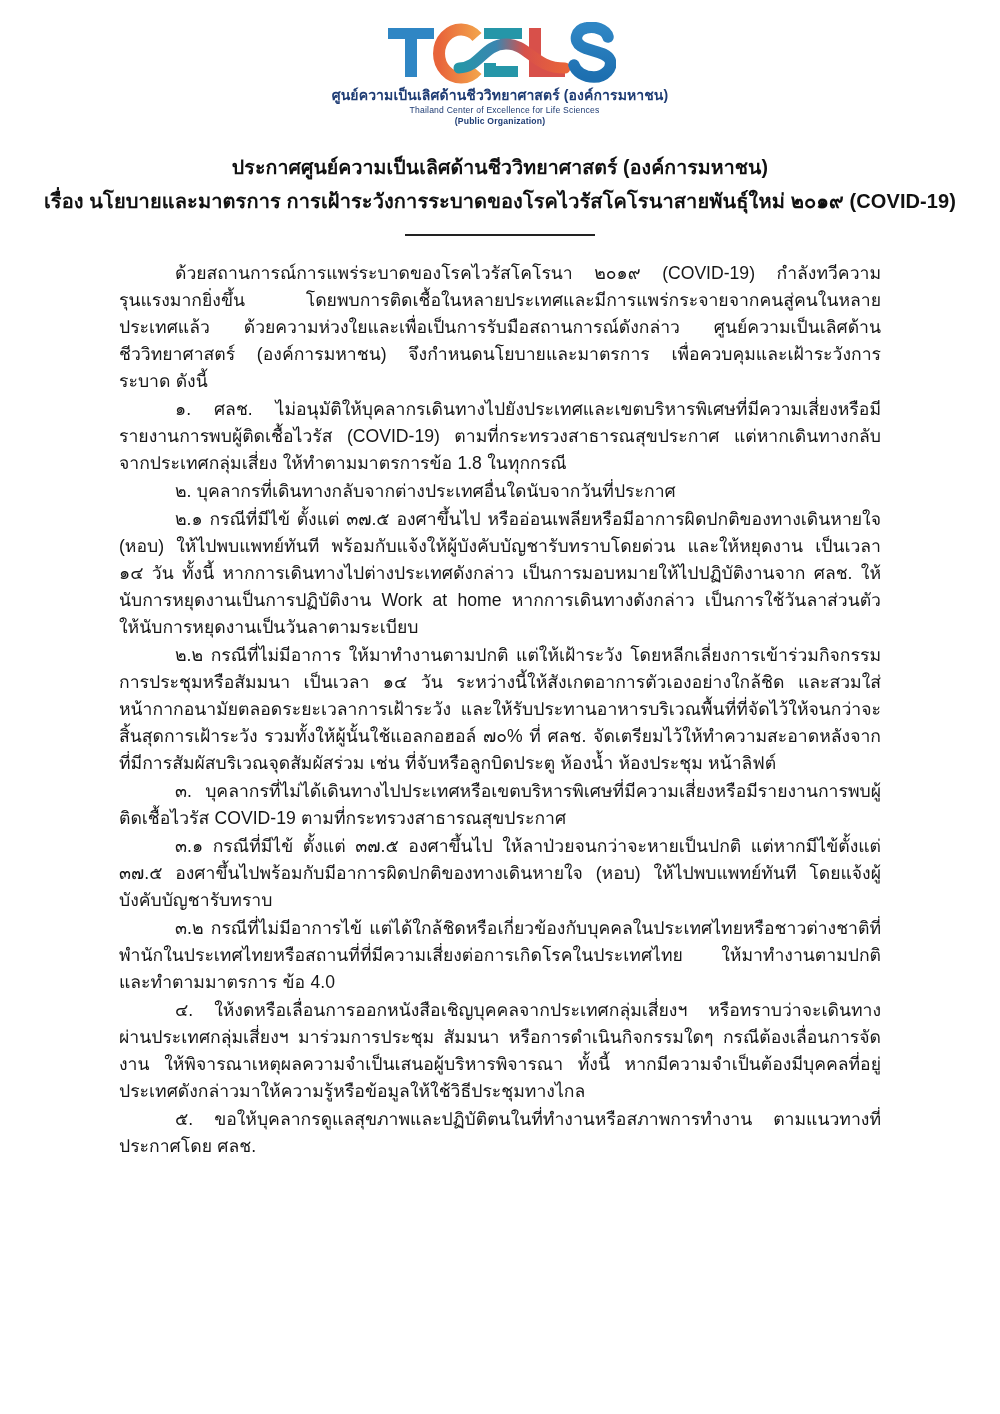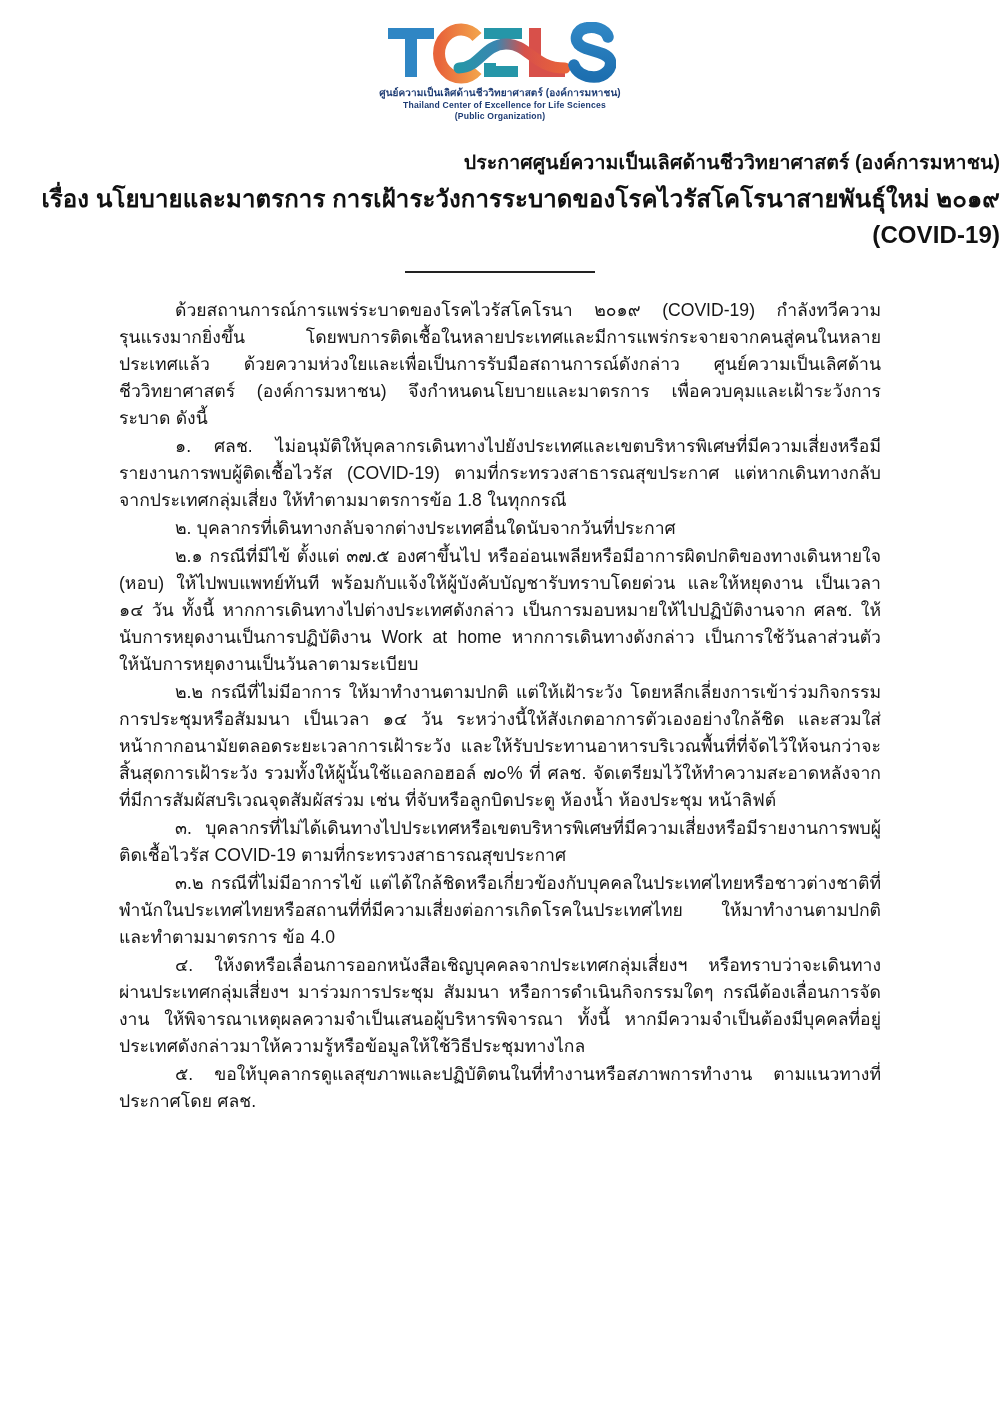--- a/index.html
+++ b/index.html
@@ -35,57 +35,57 @@
     align-items: center;
   }
   .logo-mark {
     width: 232px;
     height: 62px;
     position: relative;
   }
   .logo-mark svg { display: block; }
 
   .logo-sub-th {
-    font-size: 10px;
+    font-size: 14px;
     font-weight: bold;
     color: #1d3b73;
     letter-spacing: 0.1px;
     margin-top: 3px;
     line-height: 1.25;
   }
   .logo-sub-en {
     font-size: 8.6px;
-    font-weight: bold;
+    font-weight: normal;
     color: #1d3b73;
     letter-spacing: 0.2px;
     line-height: 1.3;
     margin-left: 9px;
   }
   .logo-sub-en2 {
     font-size: 8.6px;
     font-weight: bold;
     color: #1d3b73;
     letter-spacing: 0.2px;
     line-height: 1.3;
   }
 
   
   .title-wrap {
     margin-top: 26px;
-    text-align: right;
+    text-align: center;
   }
   .doc-title-1 {
     font-size: 19.5px;
     font-weight: bold;
     color: #111;
     line-height: 1.5;
     letter-spacing: 0.1px;
   }
   .doc-title-2 {
-    font-size: 24px;
+    font-size: 20px;
     font-weight: bold;
     color: #111;
     line-height: 1.5;
     letter-spacing: 0.1px;
     margin-top: 4px;
   }
 
   .rule-wrap {
     display: flex;
     justify-content: center;
@@ -181,20 +181,21 @@
     <p class="para">๑. ศลช. ไม่อนุมัติให้บุคลากรเดินทางไปยังประเทศและเขตบริหารพิเศษที่มีความเสี่ยงหรือมีรายงานการพบผู้ติดเชื้อไวรัส (COVID-19) ตามที่กระทรวงสาธารณสุขประกาศ แต่หากเดินทางกลับจากประเทศกลุ่มเสี่ยง ให้ทำตามมาตรการข้อ 1.8 ในทุกกรณี</p>
 
     <p class="para">๒. บุคลากรที่เดินทางกลับจากต่างประเทศอื่นใดนับจากวันที่ประกาศ</p>
 
     <p class="para">๒.๑ กรณีที่มีไข้ ตั้งแต่ ๓๗.๕ องศาขึ้นไป หรืออ่อนเพลียหรือมีอาการผิดปกติของทางเดินหายใจ (หอบ) ให้ไปพบแพทย์ทันที พร้อมกับแจ้งให้ผู้บังคับบัญชารับทราบโดยด่วน และให้หยุดงาน เป็นเวลา ๑๔ วัน ทั้งนี้ หากการเดินทางไปต่างประเทศดังกล่าว เป็นการมอบหมายให้ไปปฏิบัติงานจาก ศลช. ให้นับการหยุดงานเป็นการปฏิบัติงาน Work at home หากการเดินทางดังกล่าว เป็นการใช้วันลาส่วนตัว ให้นับการหยุดงานเป็นวันลาตามระเบียบ</p>
 
     <p class="para">๒.๒ กรณีที่ไม่มีอาการ ให้มาทำงานตามปกติ แต่ให้เฝ้าระวัง โดยหลีกเลี่ยงการเข้าร่วมกิจกรรมการประชุมหรือสัมมนา เป็นเวลา ๑๔ วัน ระหว่างนี้ให้สังเกตอาการตัวเองอย่างใกล้ชิด และสวมใส่หน้ากากอนามัยตลอดระยะเวลาการเฝ้าระวัง และให้รับประทานอาหารบริเวณพื้นที่ที่จัดไว้ให้จนกว่าจะสิ้นสุดการเฝ้าระวัง รวมทั้งให้ผู้นั้นใช้แอลกอฮอล์ ๗๐% ที่ ศลช. จัดเตรียมไว้ให้ทำความสะอาดหลังจากที่มีการสัมผัสบริเวณจุดสัมผัสร่วม เช่น ที่จับหรือลูกบิดประตู ห้องน้ำ ห้องประชุม หน้าลิฟต์</p>
 
     <p class="para">๓. บุคลากรที่ไม่ได้เดินทางไปประเทศหรือเขตบริหารพิเศษที่มีความเสี่ยงหรือมีรายงานการพบผู้ติดเชื้อไวรัส COVID-19 ตามที่กระทรวงสาธารณสุขประกาศ</p>
 
+    <p class="para">๓.๑ กรณีที่มีไข้ ตั้งแต่ ๓๗.๕ องศาขึ้นไป ให้ลาป่วยจนกว่าจะหายเป็นปกติ แต่หากมีไข้ตั้งแต่ ๓๗.๕ องศาขึ้นไปพร้อมกับมีอาการผิดปกติของทางเดินหายใจ (หอบ) ให้ไปพบแพทย์ทันที โดยแจ้งผู้บังคับบัญชารับทราบ</p>
 
     <p class="para">๓.๒ กรณีที่ไม่มีอาการไข้ แต่ได้ใกล้ชิดหรือเกี่ยวข้องกับบุคคลในประเทศไทยหรือชาวต่างชาติที่พำนักในประเทศไทยหรือสถานที่ที่มีความเสี่ยงต่อการเกิดโรคในประเทศไทย ให้มาทำงานตามปกติ และทำตามมาตรการ ข้อ 4.0</p>
 
     <p class="para">๔. ให้งดหรือเลื่อนการออกหนังสือเชิญบุคคลจากประเทศกลุ่มเสี่ยงฯ หรือทราบว่าจะเดินทางผ่านประเทศกลุ่มเสี่ยงฯ มาร่วมการประชุม สัมมนา หรือการดำเนินกิจกรรมใดๆ กรณีต้องเลื่อนการจัดงาน ให้พิจารณาเหตุผลความจำเป็นเสนอผู้บริหารพิจารณา ทั้งนี้ หากมีความจำเป็นต้องมีบุคคลที่อยู่ประเทศดังกล่าวมาให้ความรู้หรือข้อมูลให้ใช้วิธีประชุมทางไกล</p>
 
     <p class="para">๕. ขอให้บุคลากรดูแลสุขภาพและปฏิบัติตนในที่ทำงานหรือสภาพการทำงาน ตามแนวทางที่ประกาศโดย ศลช.</p>
 
   </div>
 
 </div>

